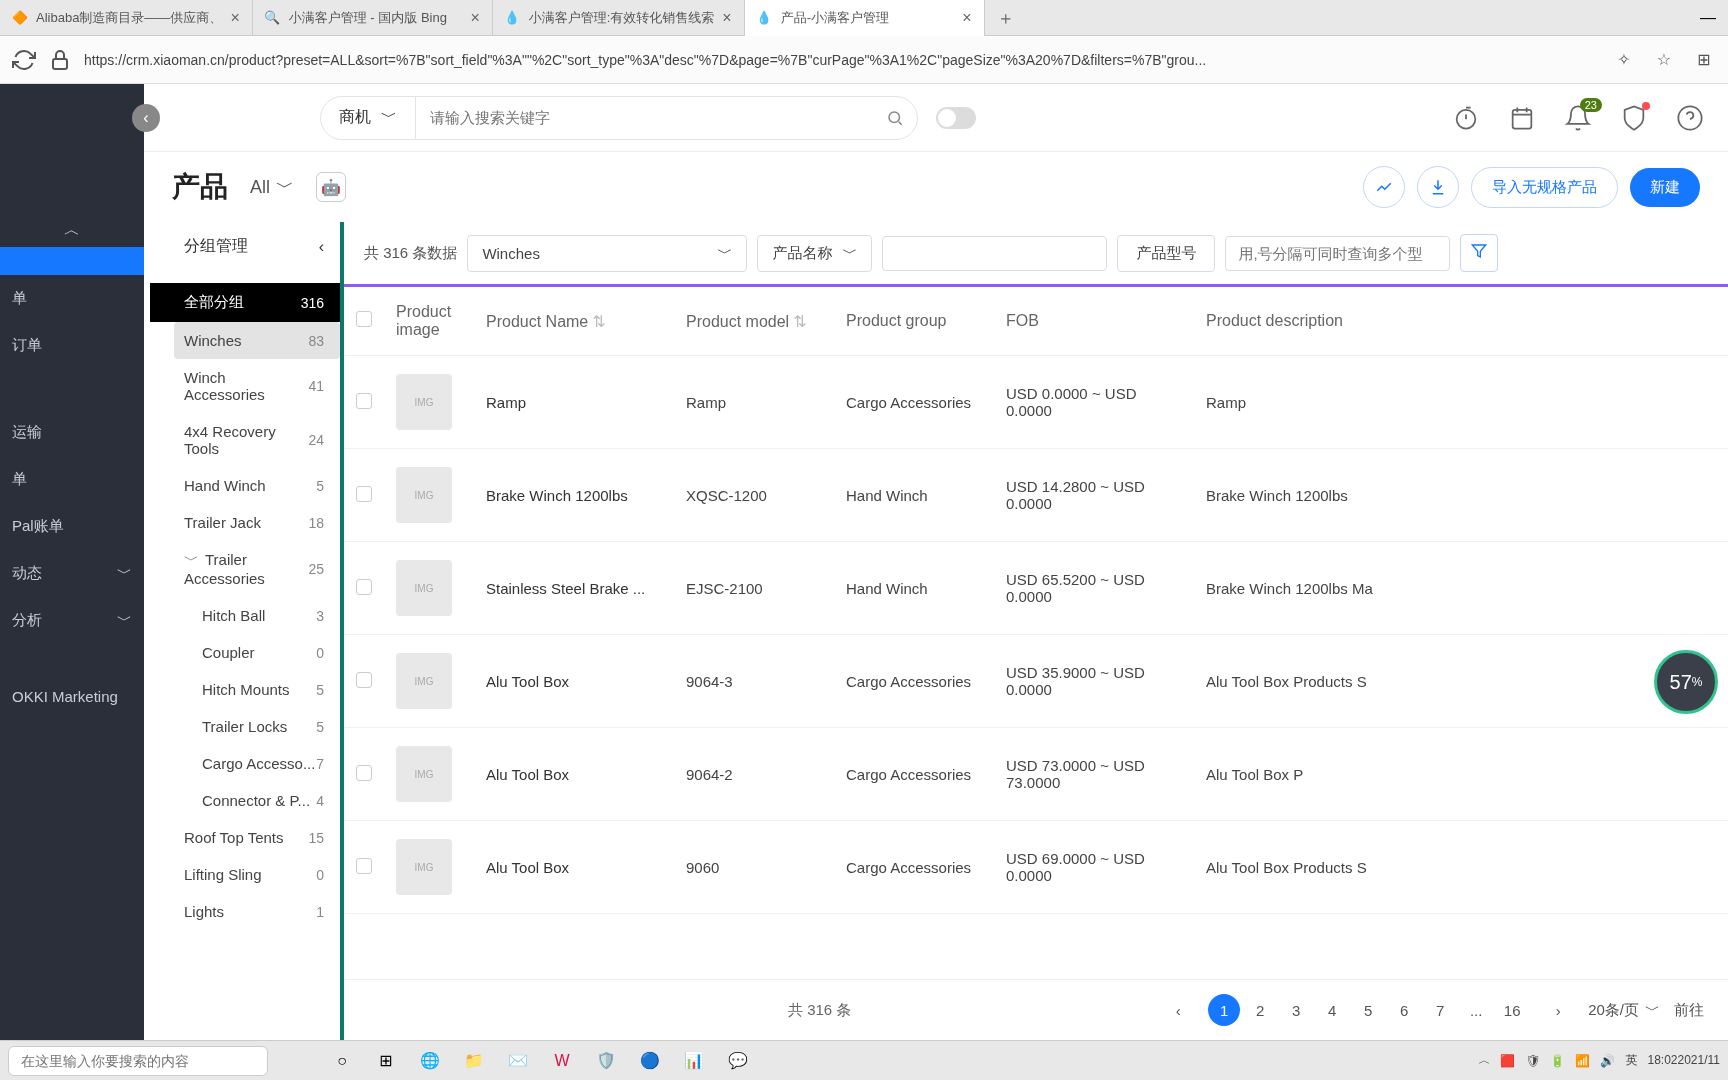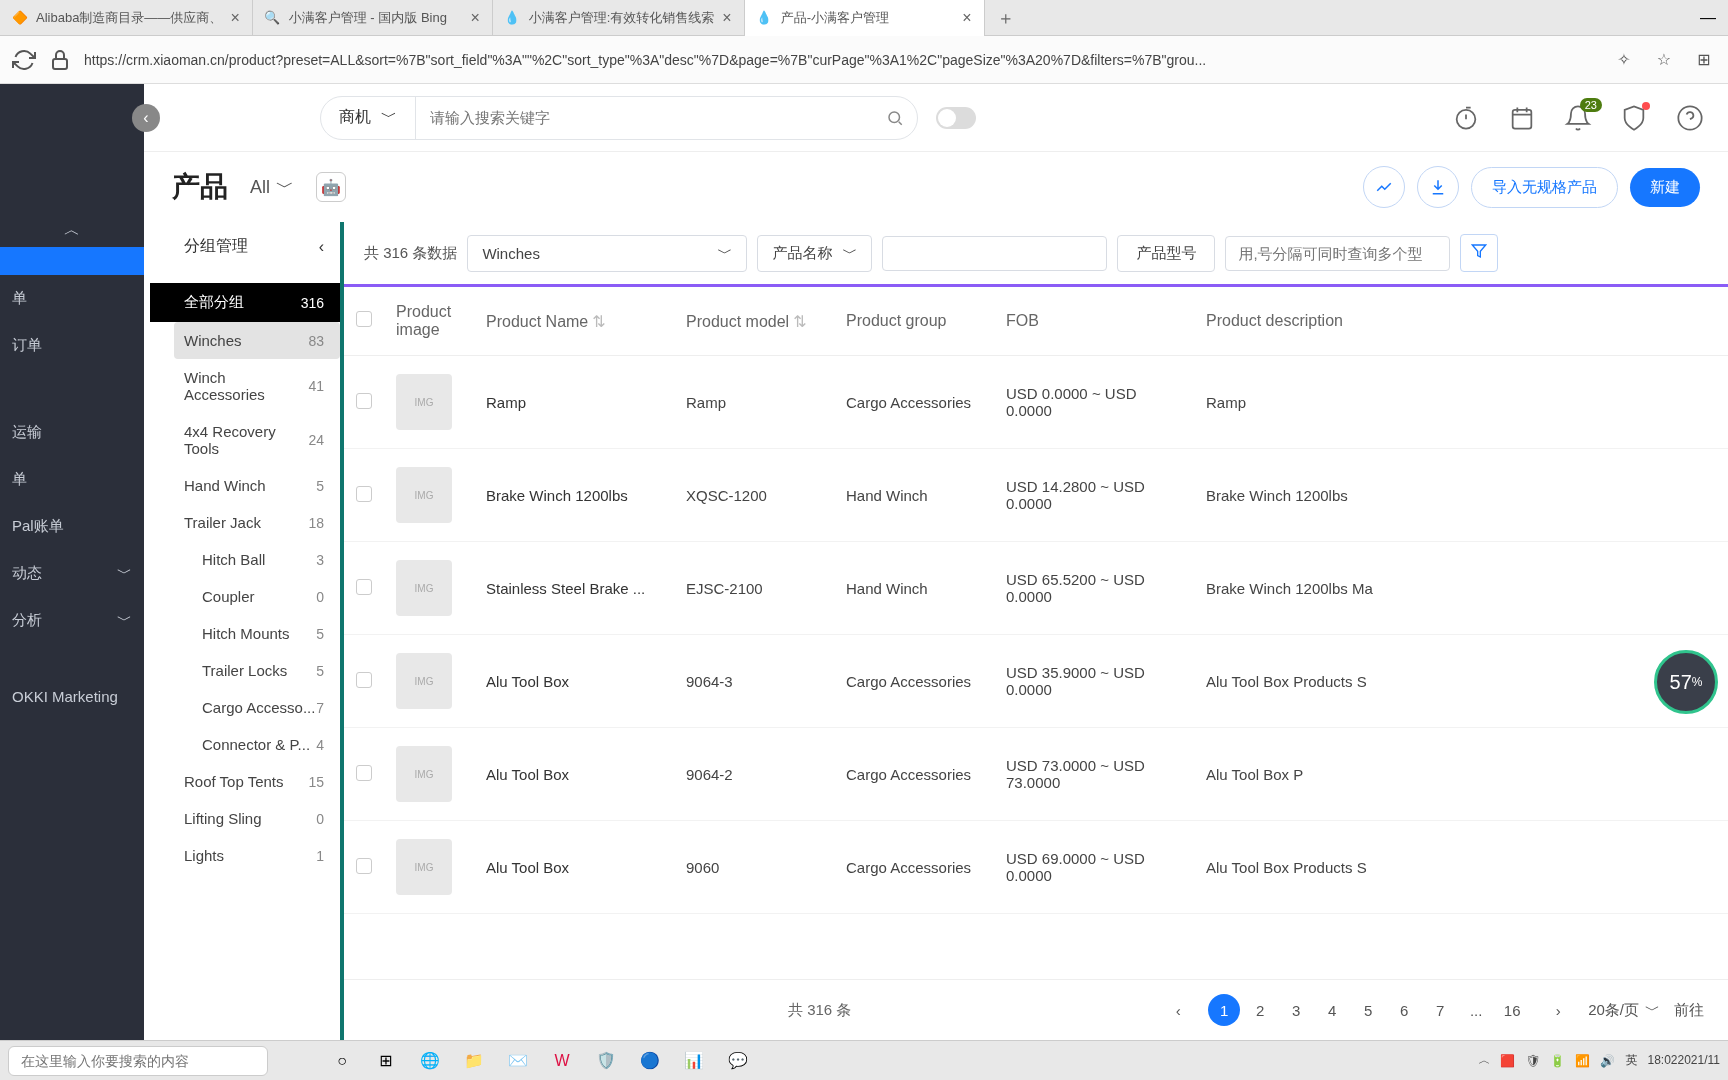--- a/index.html
+++ b/index.html
@@ -286,20 +286,24 @@
           <span>4x4 Recovery Tools</span>
             <span class="count">24</span>
         </div>
         <div class="group-item">
           <span>Hand Winch</span>
             <span class="count">5</span>
         </div>
         <div class="group-item">
           <span>Trailer Jack</span>
             <span class="count">18</span>
+        </div>
+        <div class="group-item">
+          <span><span class="group-expand">﹀</span><span>Trailer Accessories</span></span>
+          <span class="count">25</span>
         </div>
         <div class="group-sub">
           <div class="group-item">
               <span>Hitch Ball</span>
               <span class="count">3</span>
             </div>
           <div class="group-item">
               <span>Coupler</span>
               <span class="count">0</span>
             </div>

